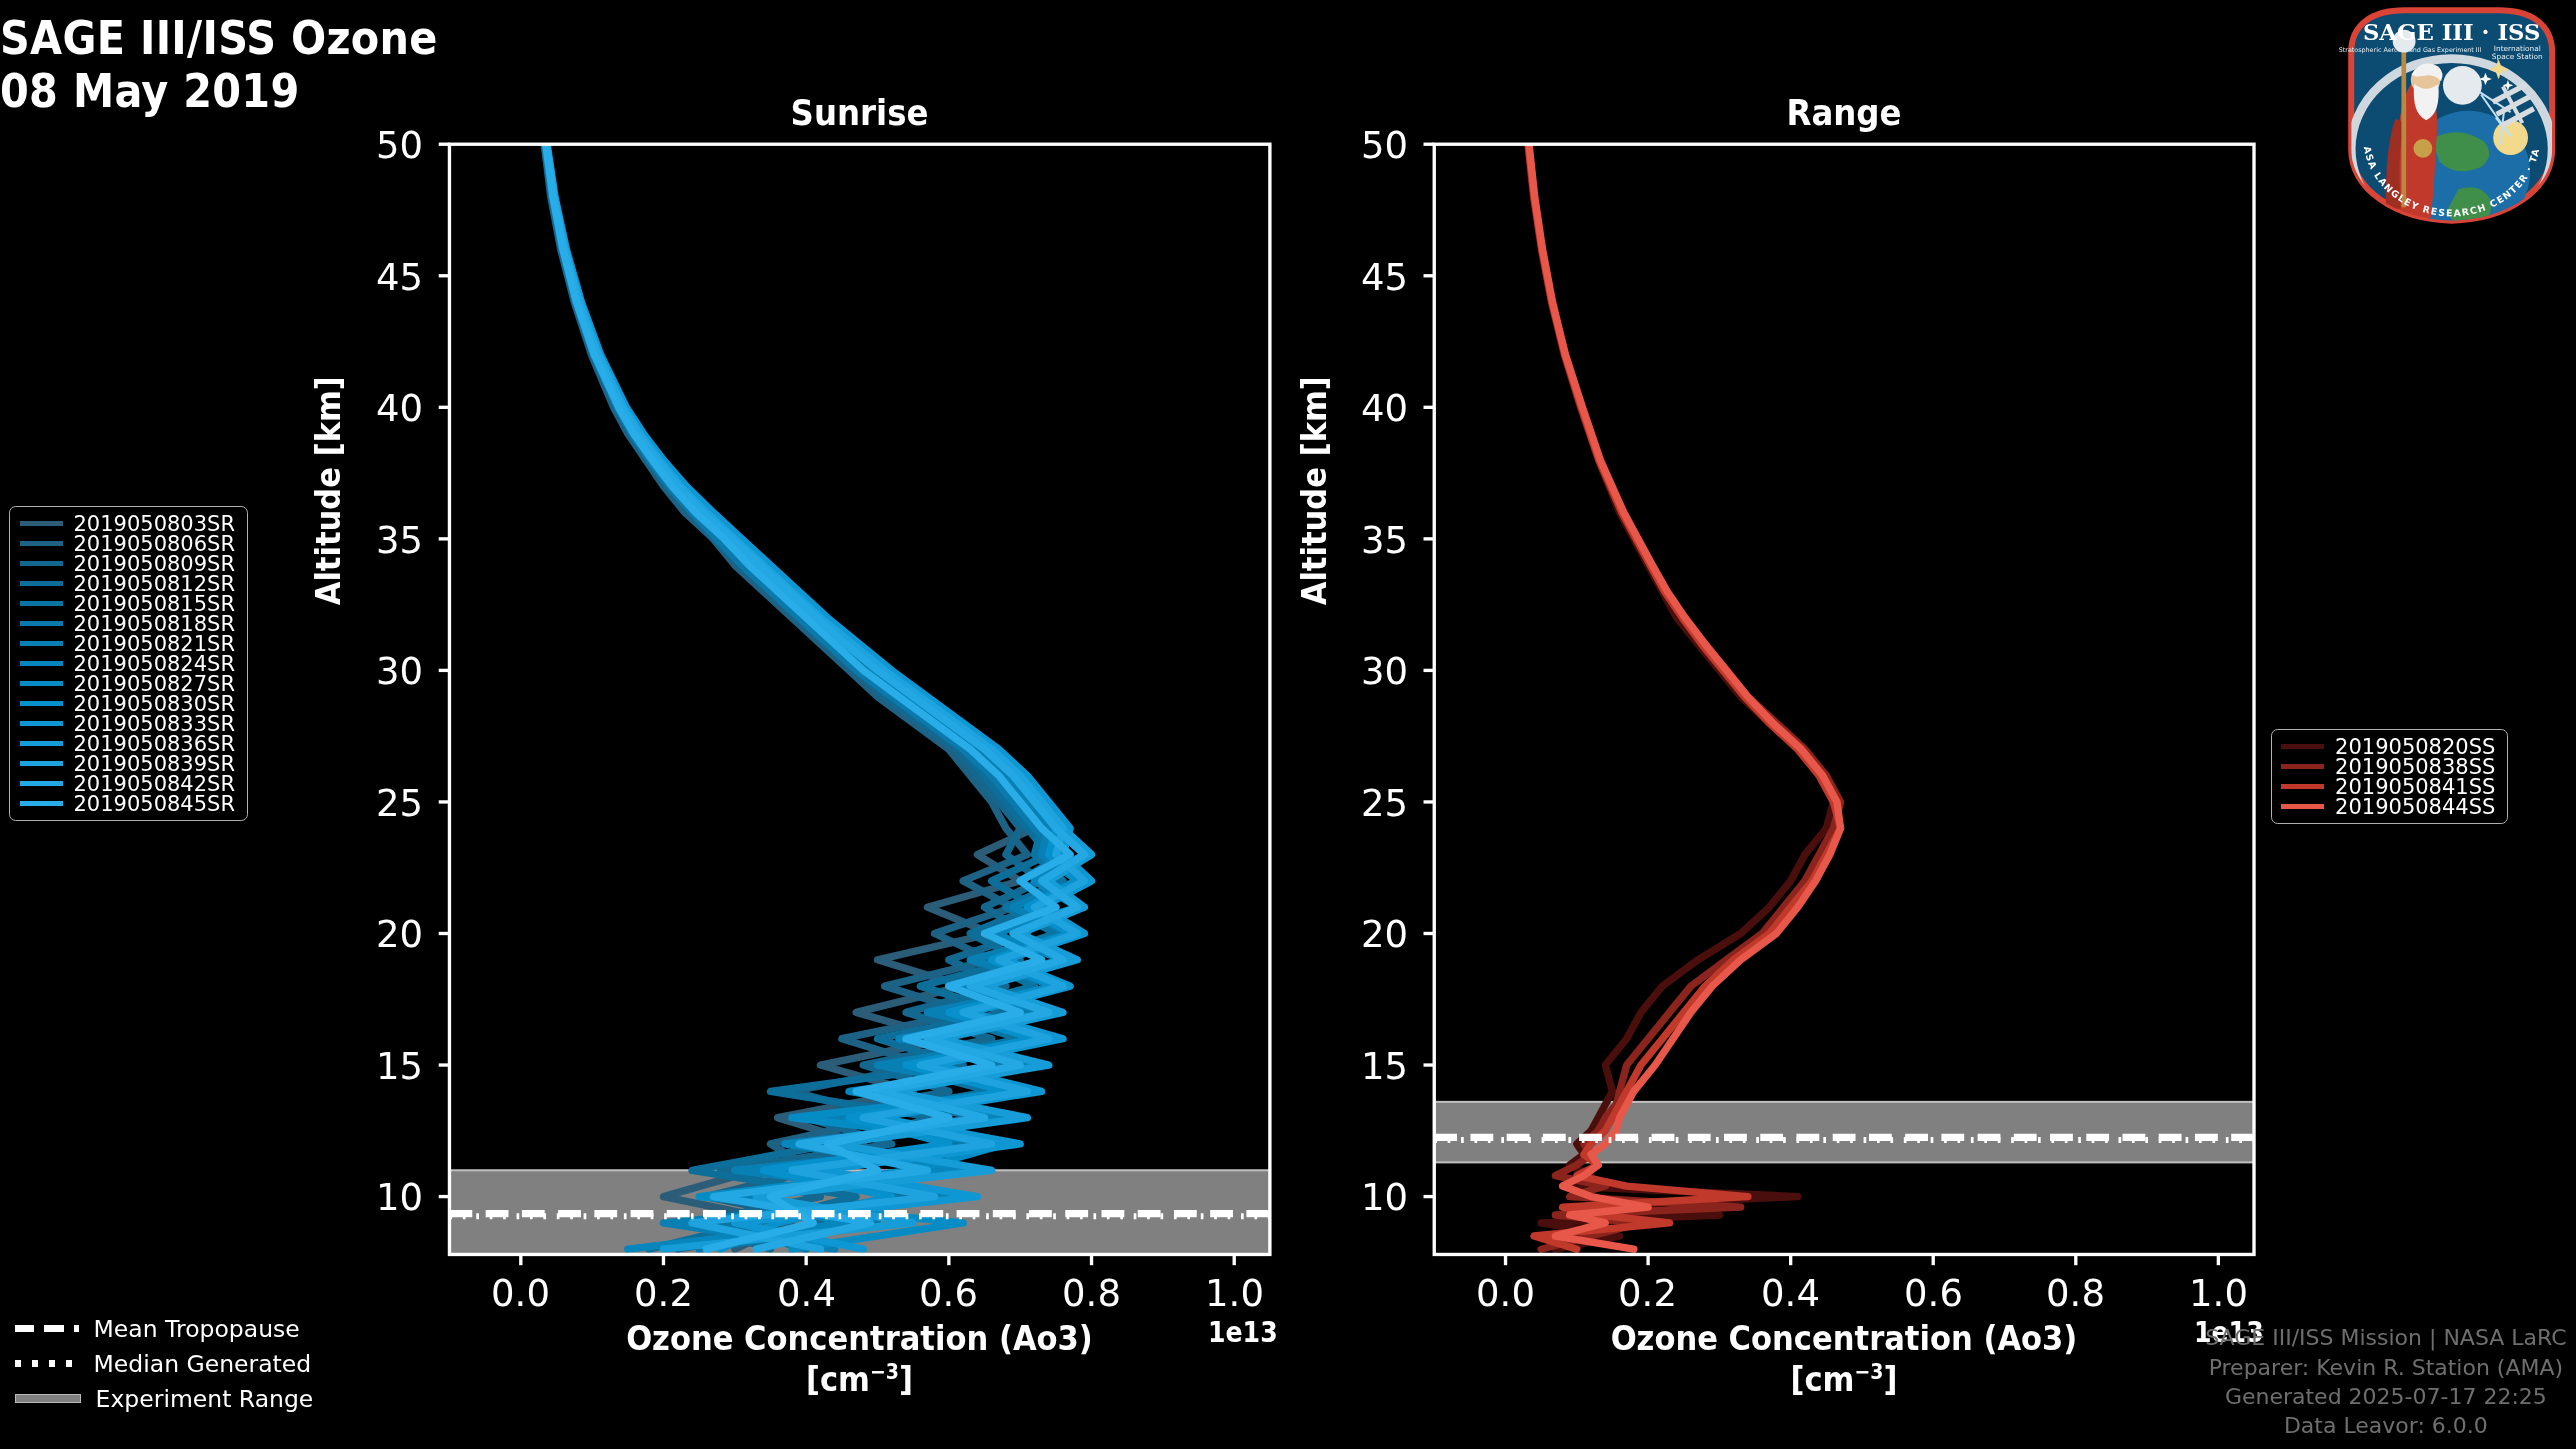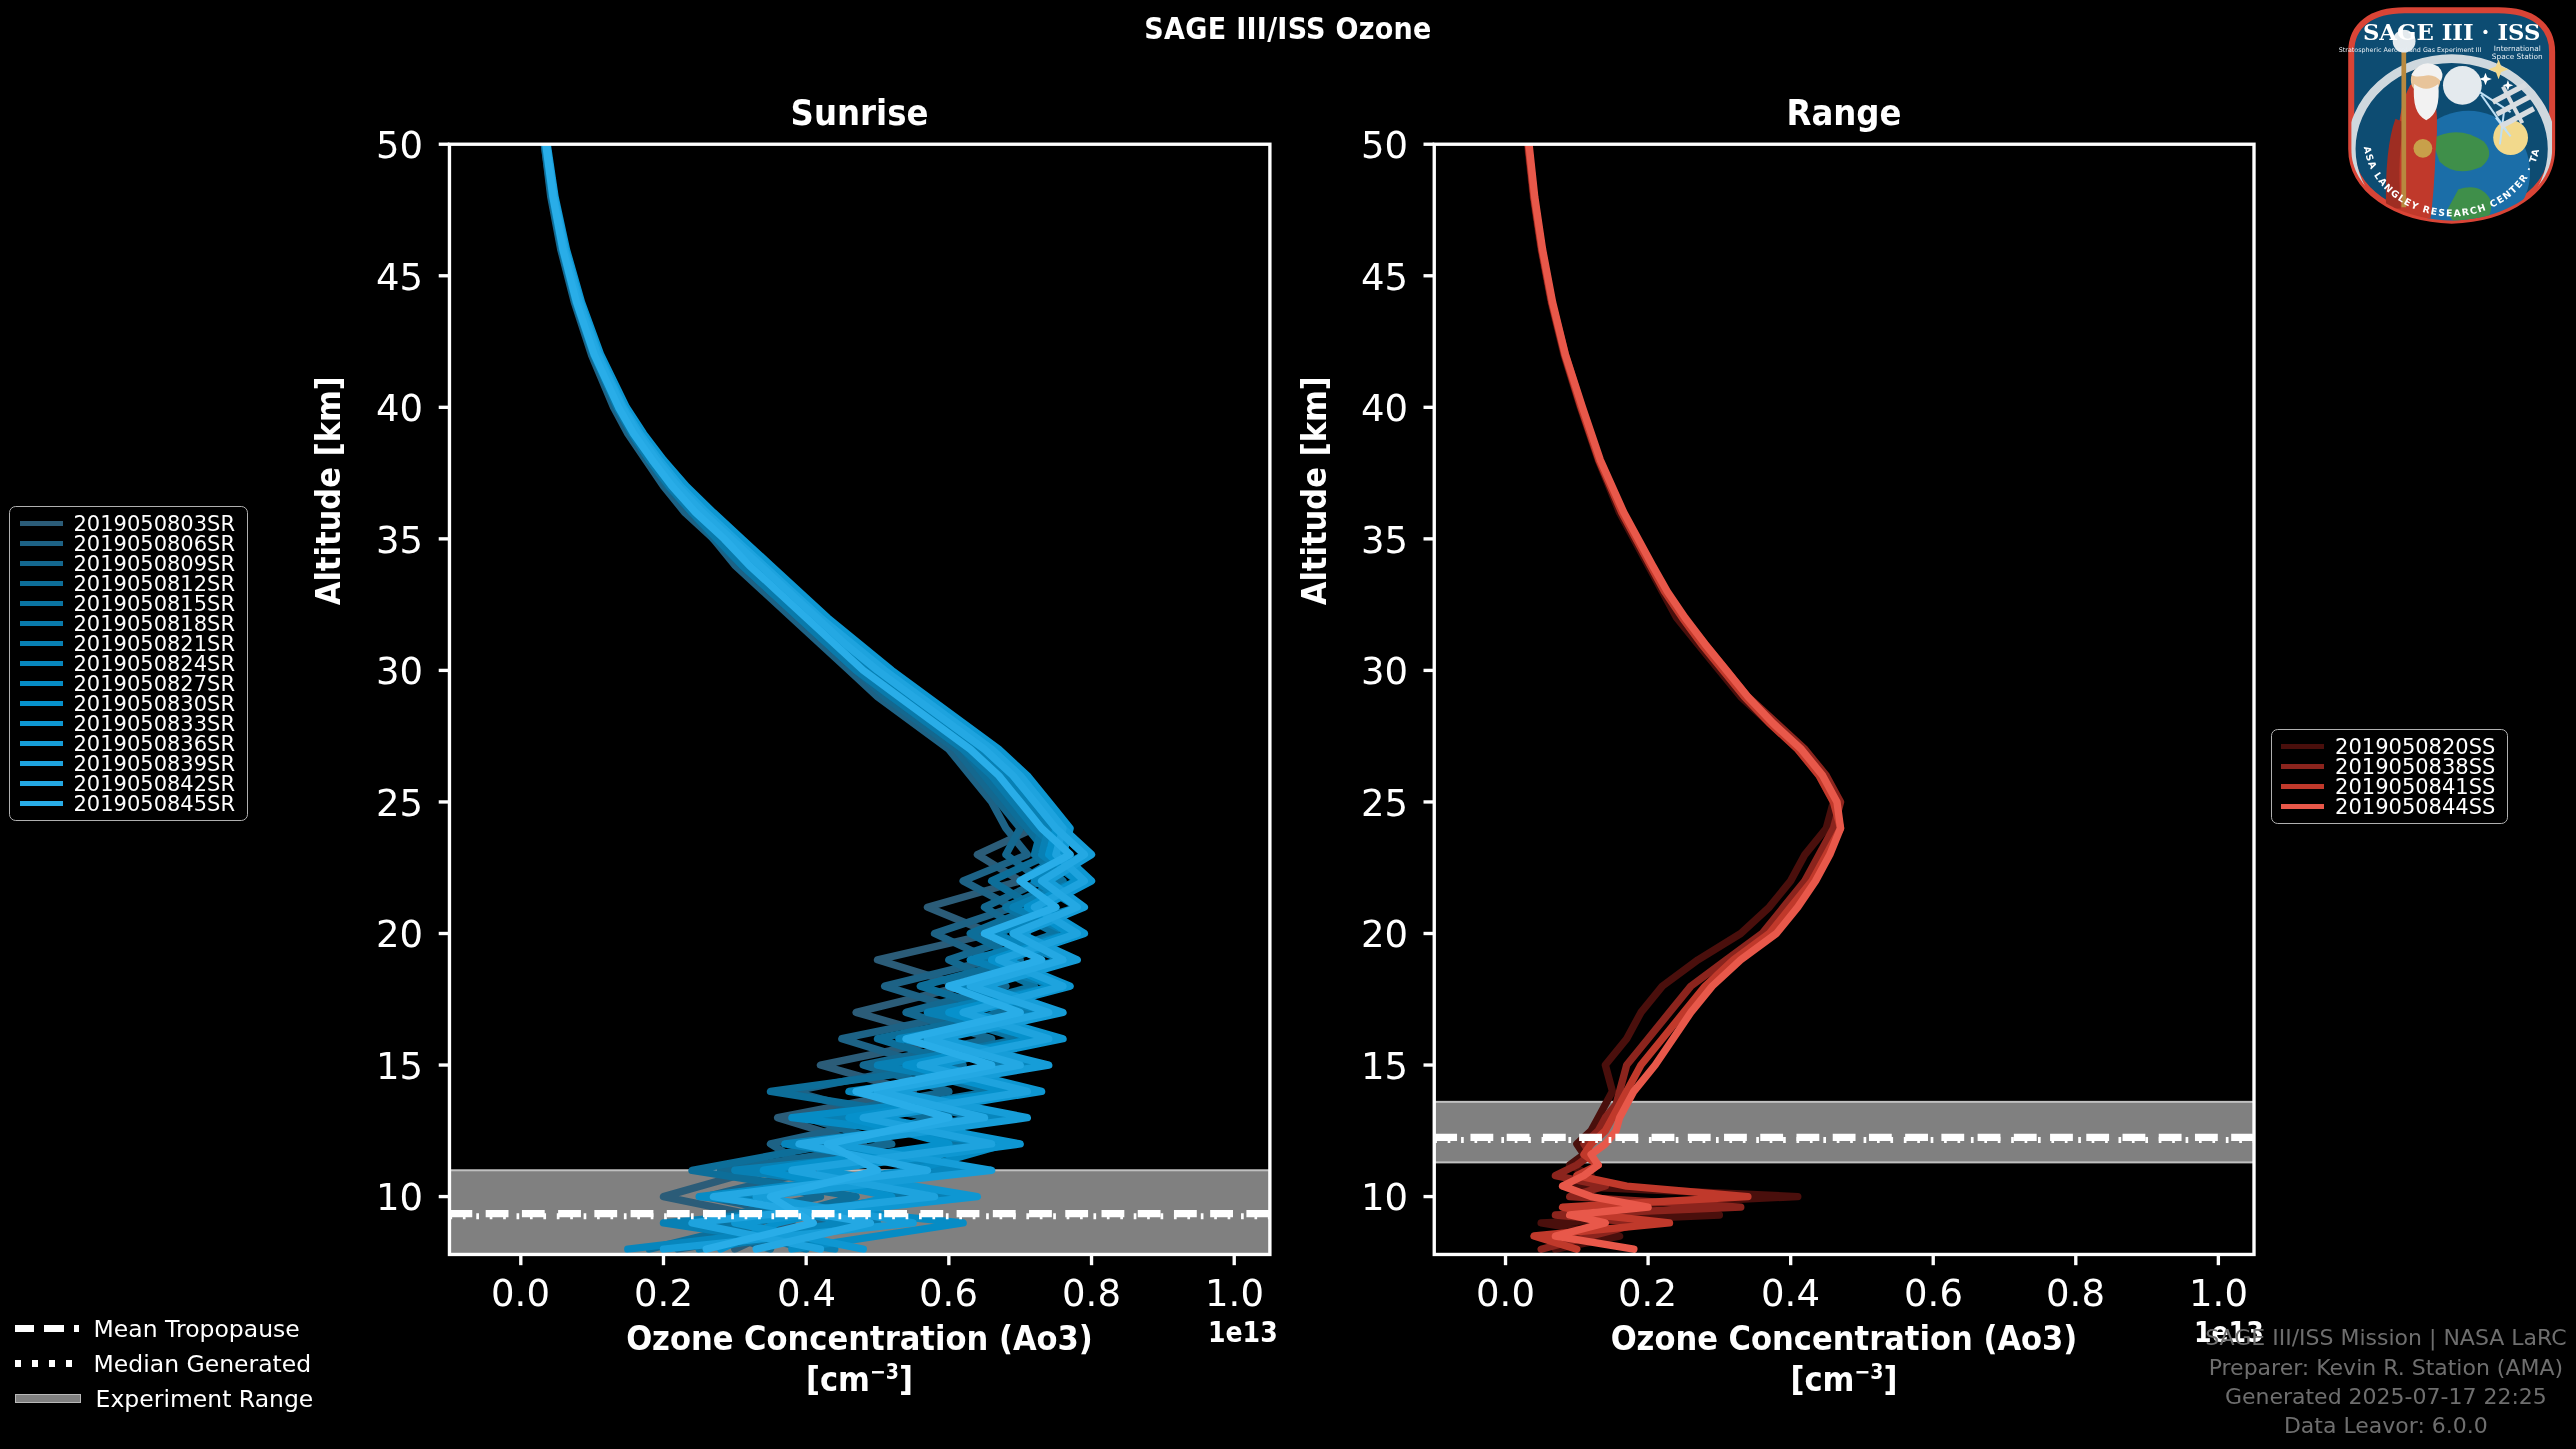--- a/index.html
+++ b/index.html
@@ -1,22 +1,22 @@
 <!DOCTYPE html>
 <html style="font-size:10.7px"><head>
 <meta charset="utf-8">
 <style>
   html,body{margin:0;padding:0;background:#000;}
   body{width:2576px;height:1449px;position:relative;overflow:hidden;
        font-family:"DejaVu Sans","Liberation Sans",sans-serif;color:#fff;}
   .abs{position:absolute;}
   
-  #main-title{left:0;top:12px;width:2576px;text-align:center;
+  #main-title{left:0;top:12px;width:2576px;text-align:left;
       font-family:"DejaVu Sans Condensed","Liberation Sans",sans-serif;
-      font-weight:bold;font-size:30px;letter-spacing:0.3px;line-height:1.16;}
+      font-weight:bold;font-size:46px;letter-spacing:0.3px;line-height:1.16;}
   #main-title .l2{display:block;}
   .subplot-title{font-family:"DejaVu Sans Condensed","Liberation Sans",sans-serif;
       font-weight:bold;font-size:36px;text-align:center;}
   #sunrise-title{left:449px;top:92px;width:821px;text-align:center;}
   #sunset-title{left:1434px;top:92px;width:820px;}
   
   .tick{position:absolute;font-size:37px;color:#fff;
         font-family:"DejaVu Sans","Liberation Sans",sans-serif;}
   .ytick{text-align:right;width:74px;}
   .xtick{text-align:center;width:107px;}
@@ -44,20 +44,21 @@
       color:#6e6e6e;font-size:22px;line-height:1.32;
       font-family:"DejaVu Sans","Liberation Sans",sans-serif;}
   
   #mission-logo{position:absolute;left:2331px;top:5.4px;width:238px;height:221px;}
 </style>
 </head>
 <body>
 
 <div id="main-title" class="abs">
   <span>SAGE III/ISS Ozone</span>
+  <span class="l2">08 May 2019</span>
 </div>
 
 <div id="sunrise-title" class="subplot-title abs">Sunrise</div>
 <div id="sunset-title" class="subplot-title abs">Range</div>
 
 <svg id="plot-svg" class="abs" style="left:0;top:0;" width="2576" height="1449" viewBox="0 0 3840 2160">
     <g>
       <rect x="670" y="1744.5023696682465" width="1223" height="125.4976303317535" fill="#808080" stroke="#c0c0c0" stroke-width="3"></rect>
       <defs>
         <clipPath id="clip0">

